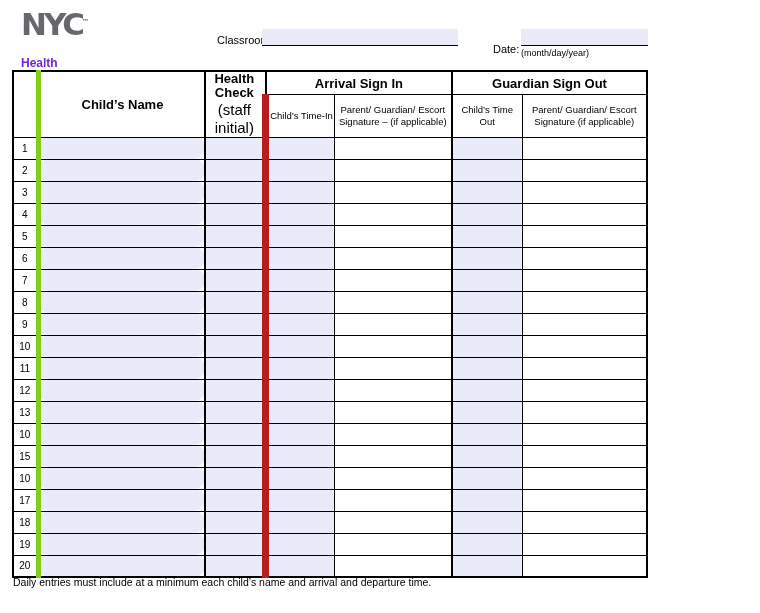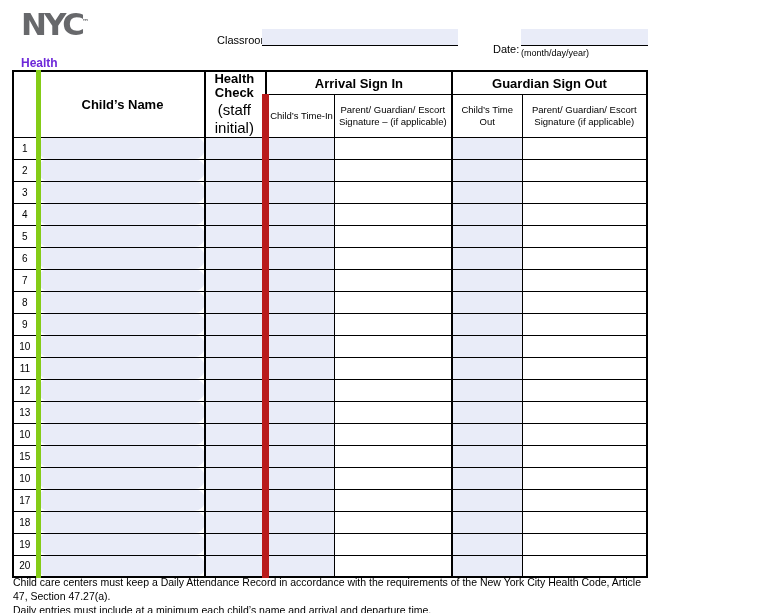--- a/index.html
+++ b/index.html
@@ -316,17 +316,16 @@
           <td class="c3 shaded"></td>
           <td class="c4 shaded"></td>
           <td class="c5 blank"></td>
           <td class="c6 shaded"></td>
           <td class="c7 blank"></td>
         </tr>
       </tbody>
   </table>
 
   <div class="footer">
-    <div>Child care centers must keep a Daily Attendance Record in accordance with the requirements of the New York City Health Code, Article 47, Section 47.27(a).</div>
     <div>Daily entries must include at a minimum each child’s name and arrival and departure time.</div>
   </div>
 
 </div>
 
 </body></html>

